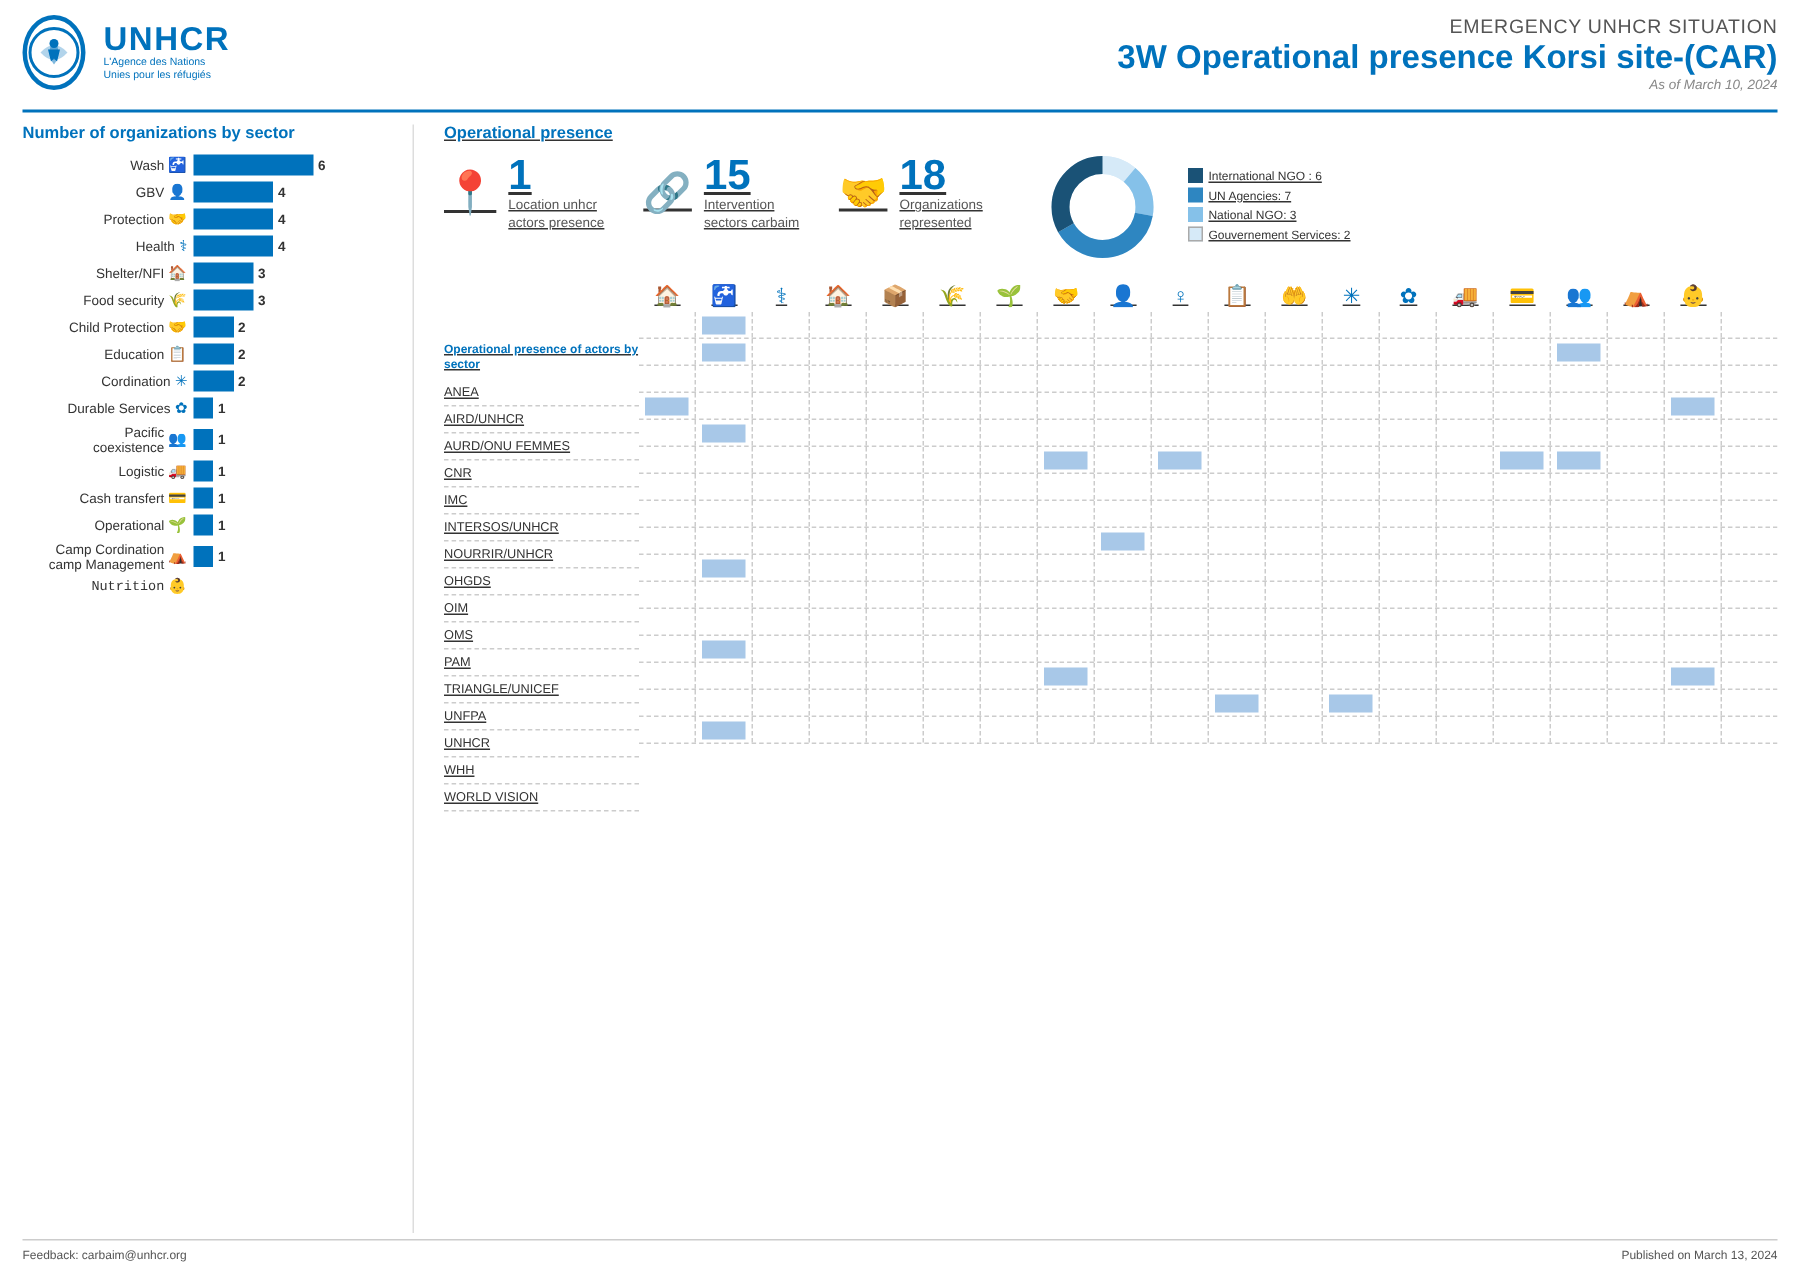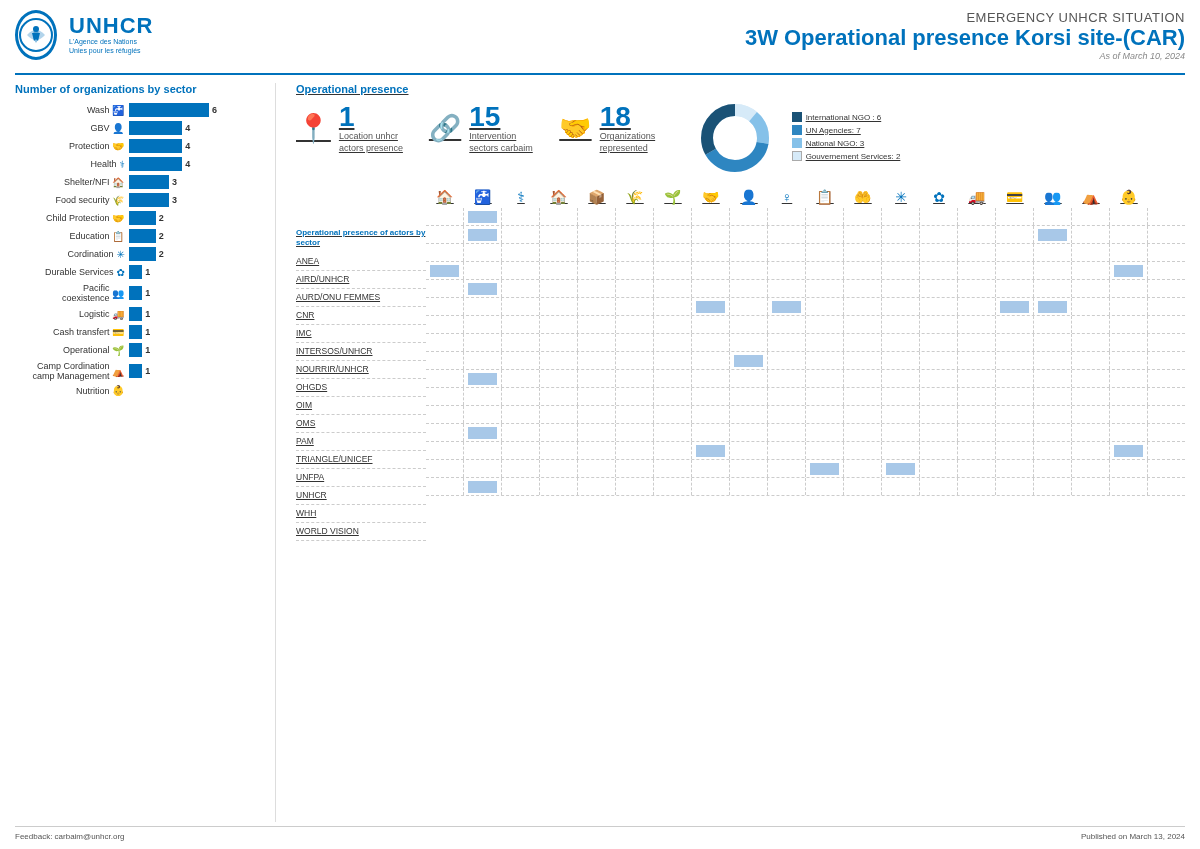--- a/index.html
+++ b/index.html
@@ -246,21 +246,21 @@
               <span style="font-size: 9px;">Camp Cordination<br>camp Management</span>
               <span class="bar-icon">⛺</span>
             </div>
             <div class="bar-container">
               <div class="bar" style="width: 13.3333px;"></div>
               <span class="bar-value">1</span>
             </div>
           </div>
           <div class="bar-row">
             <div class="bar-label">
-              <span style="font-size: 9px;">Nutrition</span>
+              <span style="font-size: 9px; font-family: Liberation Mono, monospace;">Nutrition</span>
               <span class="bar-icon">👶</span>
             </div>
             <div class="bar-container"></div>
           </div>
         </div>
     </div>
 
     <div class="vertical-divider"></div>
 
     <div class="right-panel">

